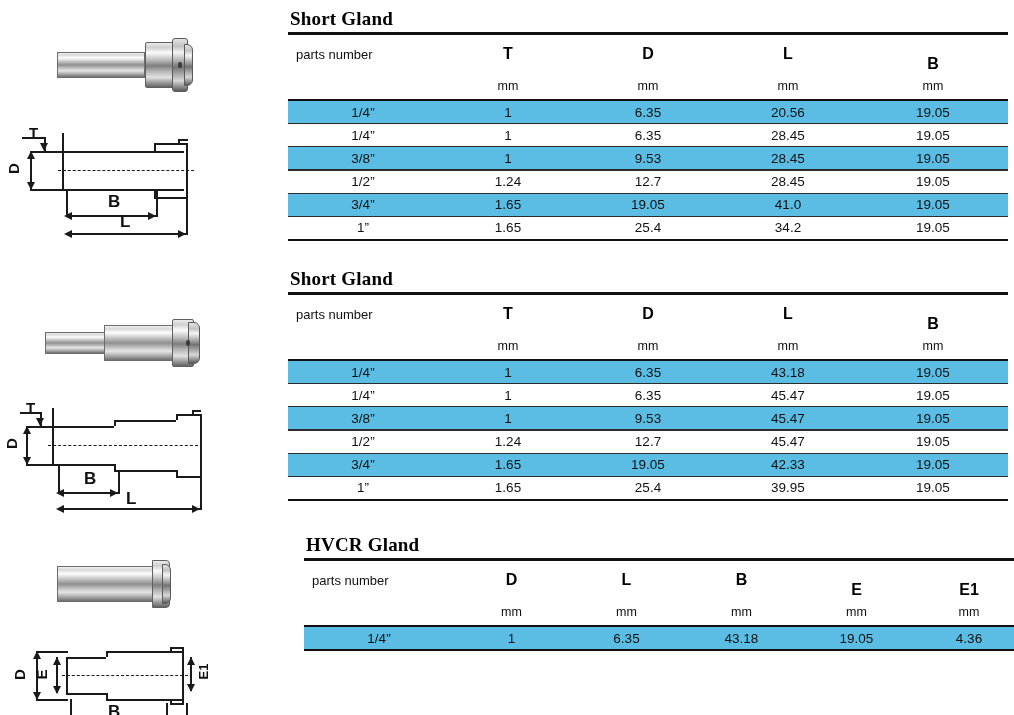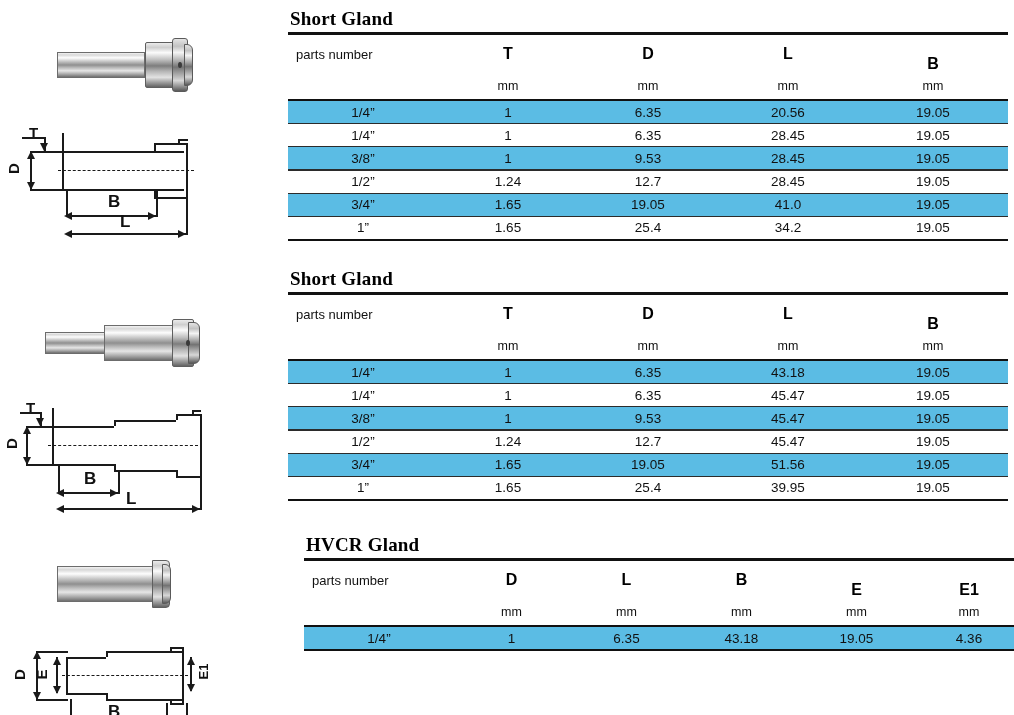--- a/index.html
+++ b/index.html
@@ -438,21 +438,21 @@
             <td class="c-val">45.47</td>
             <td class="c-val">19.05</td>
           </tr>
           <tr>
             <td colspan="5" class="sep"></td>
           </tr>
           <tr class="data-row blue">
             <td class="c-partsv blue">3/4”</td>
             <td class="c-val blue">1.65</td>
             <td class="c-val blue">19.05</td>
-            <td class="c-val blue">51.56</td>
+            <td class="c-val blue">42.33</td>
             <td class="c-val blue">19.05</td>
           </tr>
           <tr>
             <td colspan="5" class="sep"></td>
           </tr>
           <tr class="data-row">
             <td class="c-partsv">1”</td>
             <td class="c-val">1.65</td>
             <td class="c-val">25.4</td>
             <td class="c-val">39.95</td>

